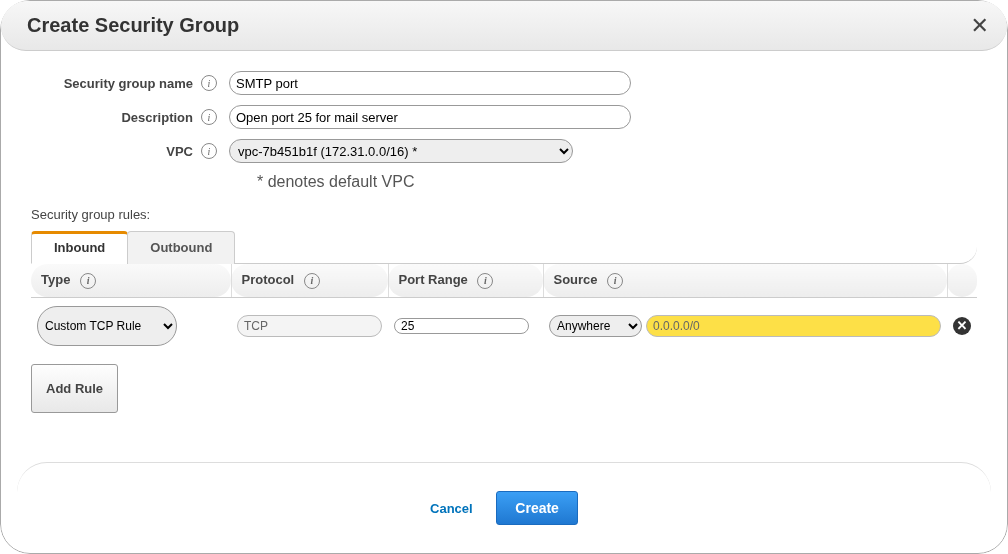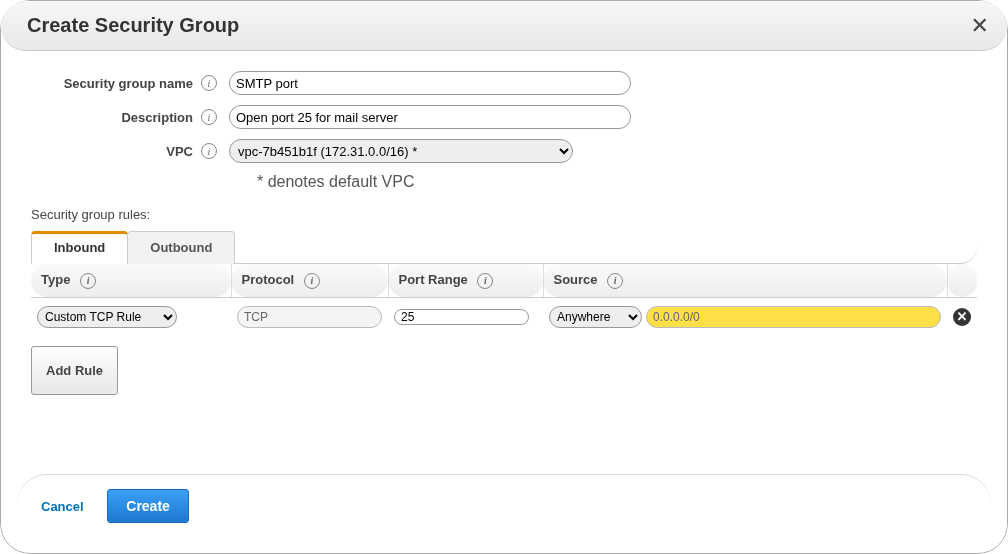--- a/index.html
+++ b/index.html
@@ -142,21 +142,21 @@
     padding: 8px 6px;
     vertical-align: middle;
   }
   .col-type { width: 200px; }
   .col-protocol { width: 155px; margin-top: 46px; }
   .col-port { width: 155px; }
   .col-source { }
   .col-remove { width: 30px; text-align: center; }
   .small-select {
     width: 140px;
-    height: 22px;
+    height: 40px;
     border: 1px solid #999;
     background: #eee;
     font-size: 12px;
     padding: 0 3px;
   }
   .protocol-box {
     width: 145px;
     height: 22px;
     border: 1px solid #bbb;
     background: #f4f4f4;
@@ -215,26 +215,26 @@
     border-radius: 3px;
     background: linear-gradient(#fefefe, #e8e8e8);
     font-weight: bold;
     color: #444;
     cursor: pointer;
     font-size: 13px;
   }
   .add-rule-btn { margin-top: 10px; }
   .dialog-footer {
     position: absolute;
-    bottom: 16px;
+    bottom: 0;
     left: 0;
     right: 0;
     border-top: 1px solid #ddd;
-    padding: 14px 24px;
-    text-align: left;
+    padding: 28px 24px;
+    text-align: center;
     margin: 0 16px;
   }
   .cancel-link {
     color: #0073bb;
     font-weight: bold;
     margin-right: 20px;
     cursor: pointer;
   }
   .btn-primary {
     display: inline-block;

